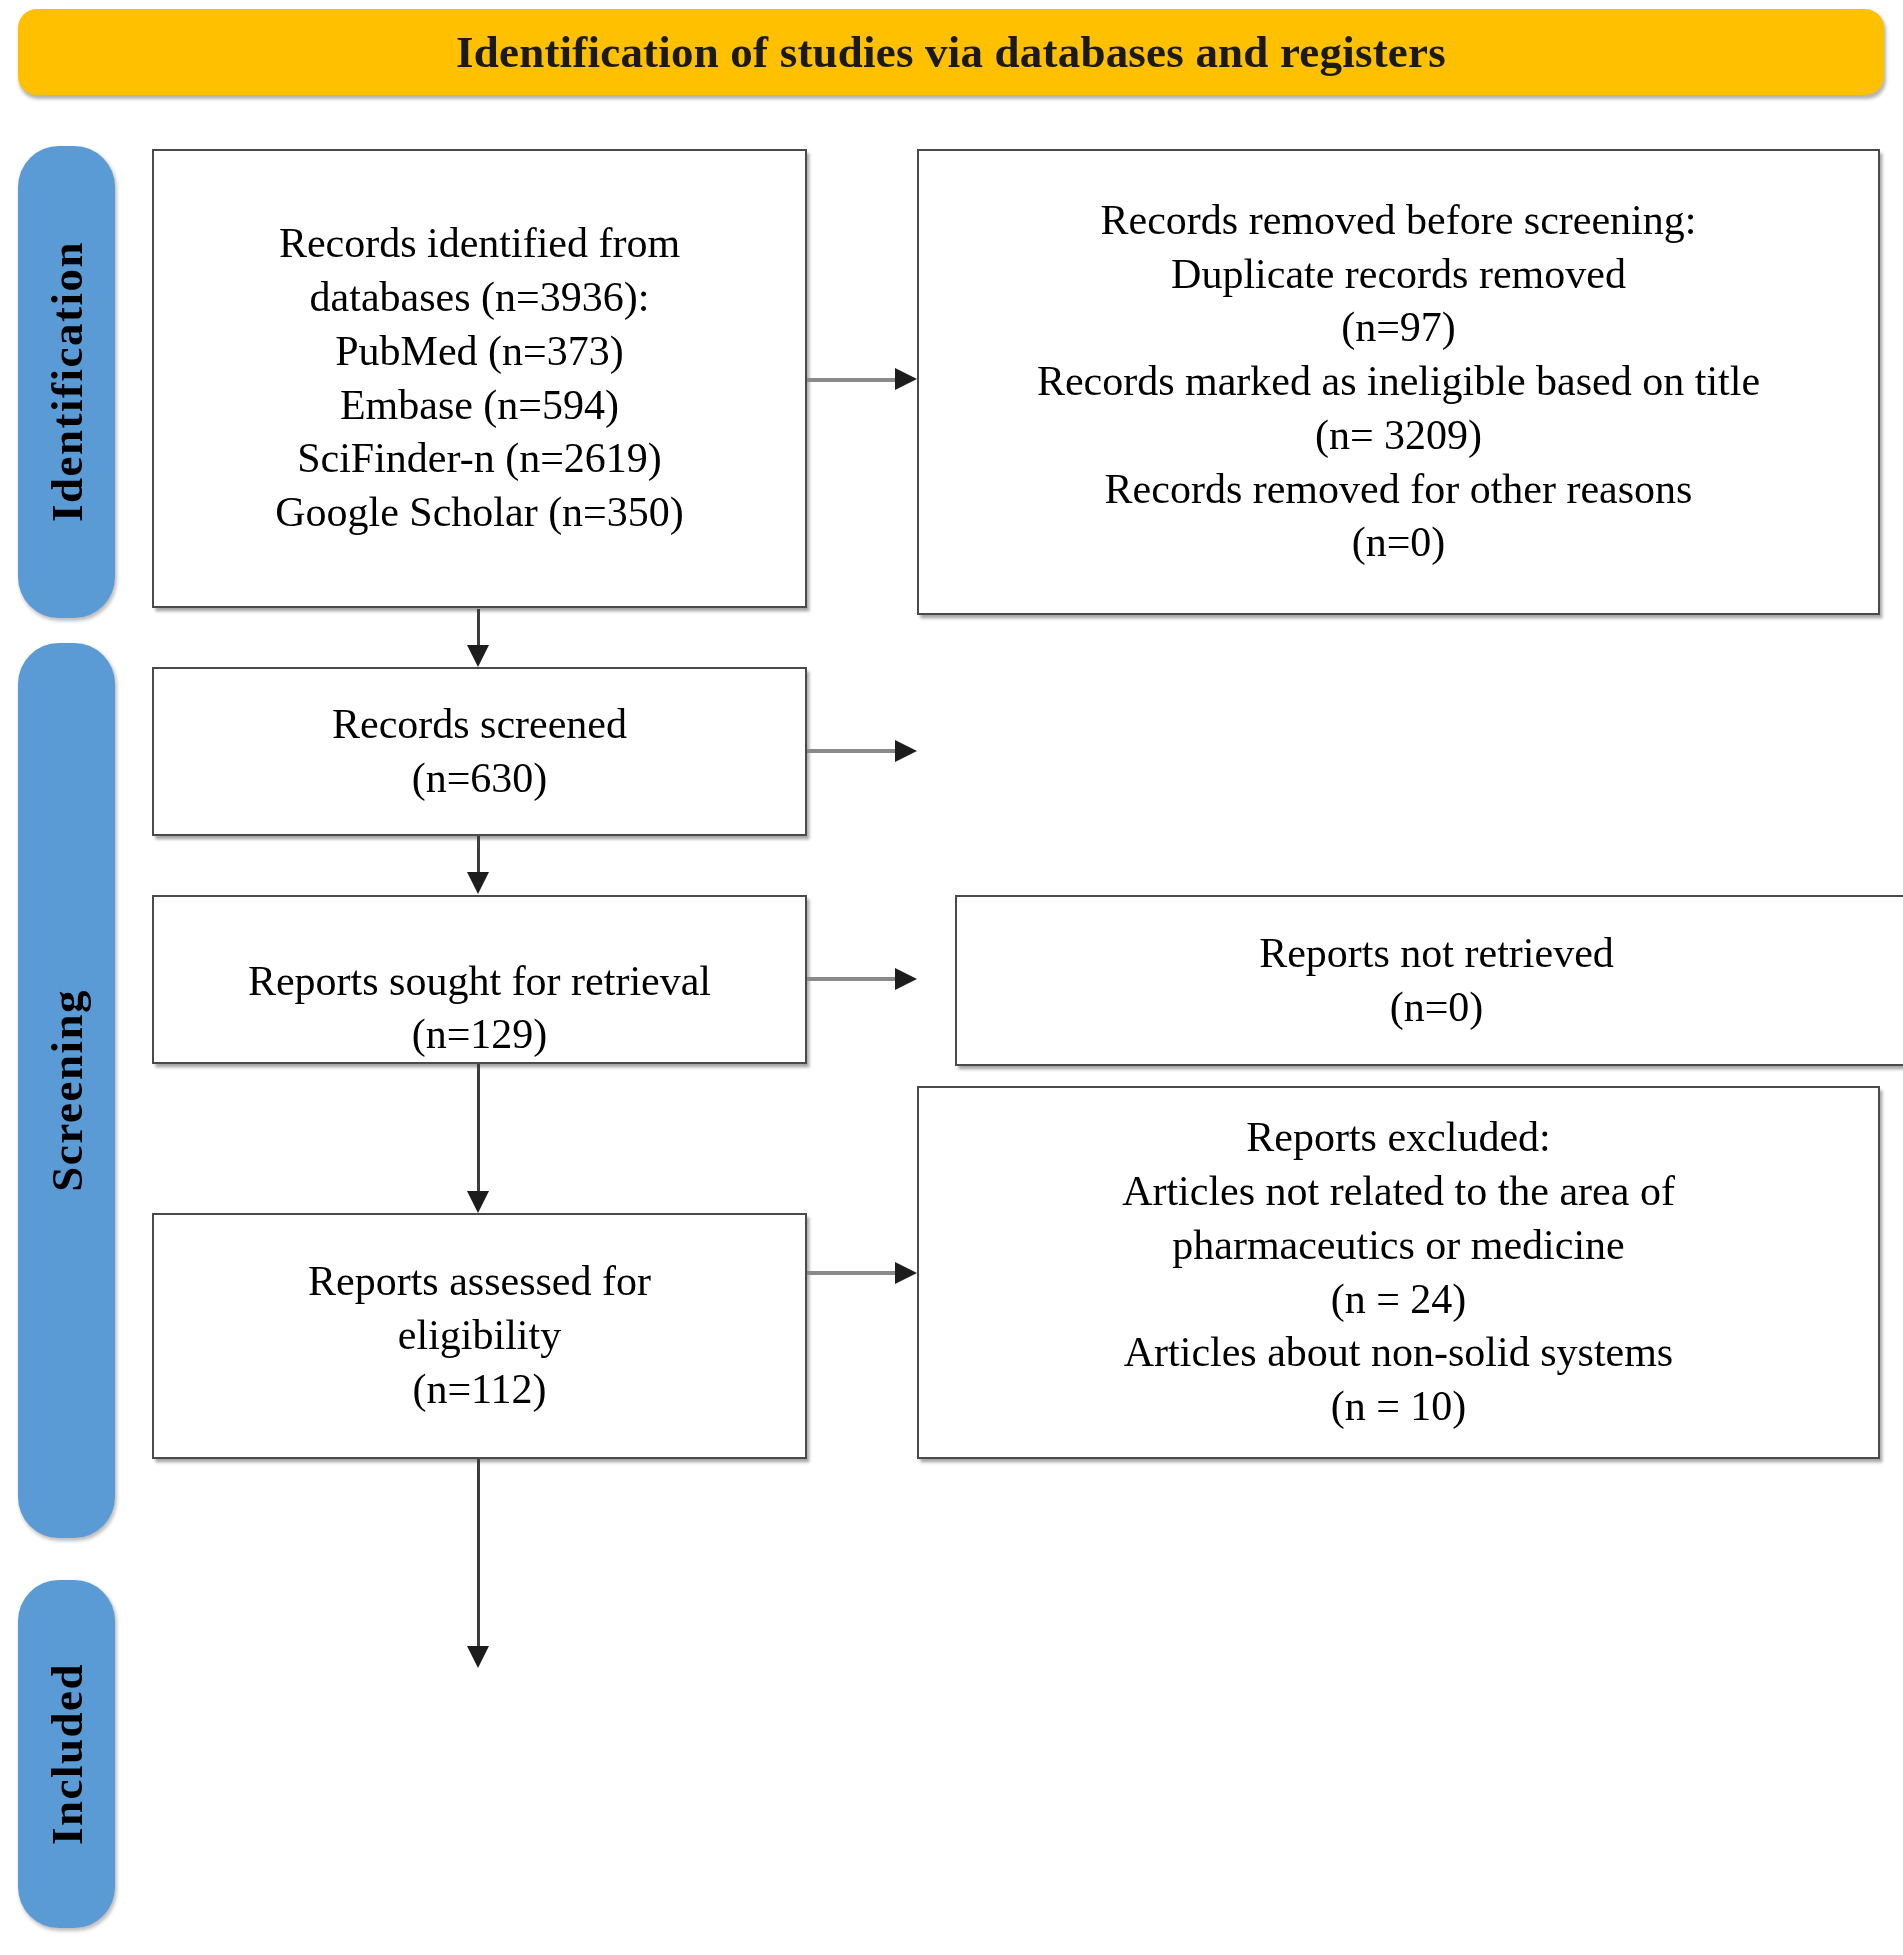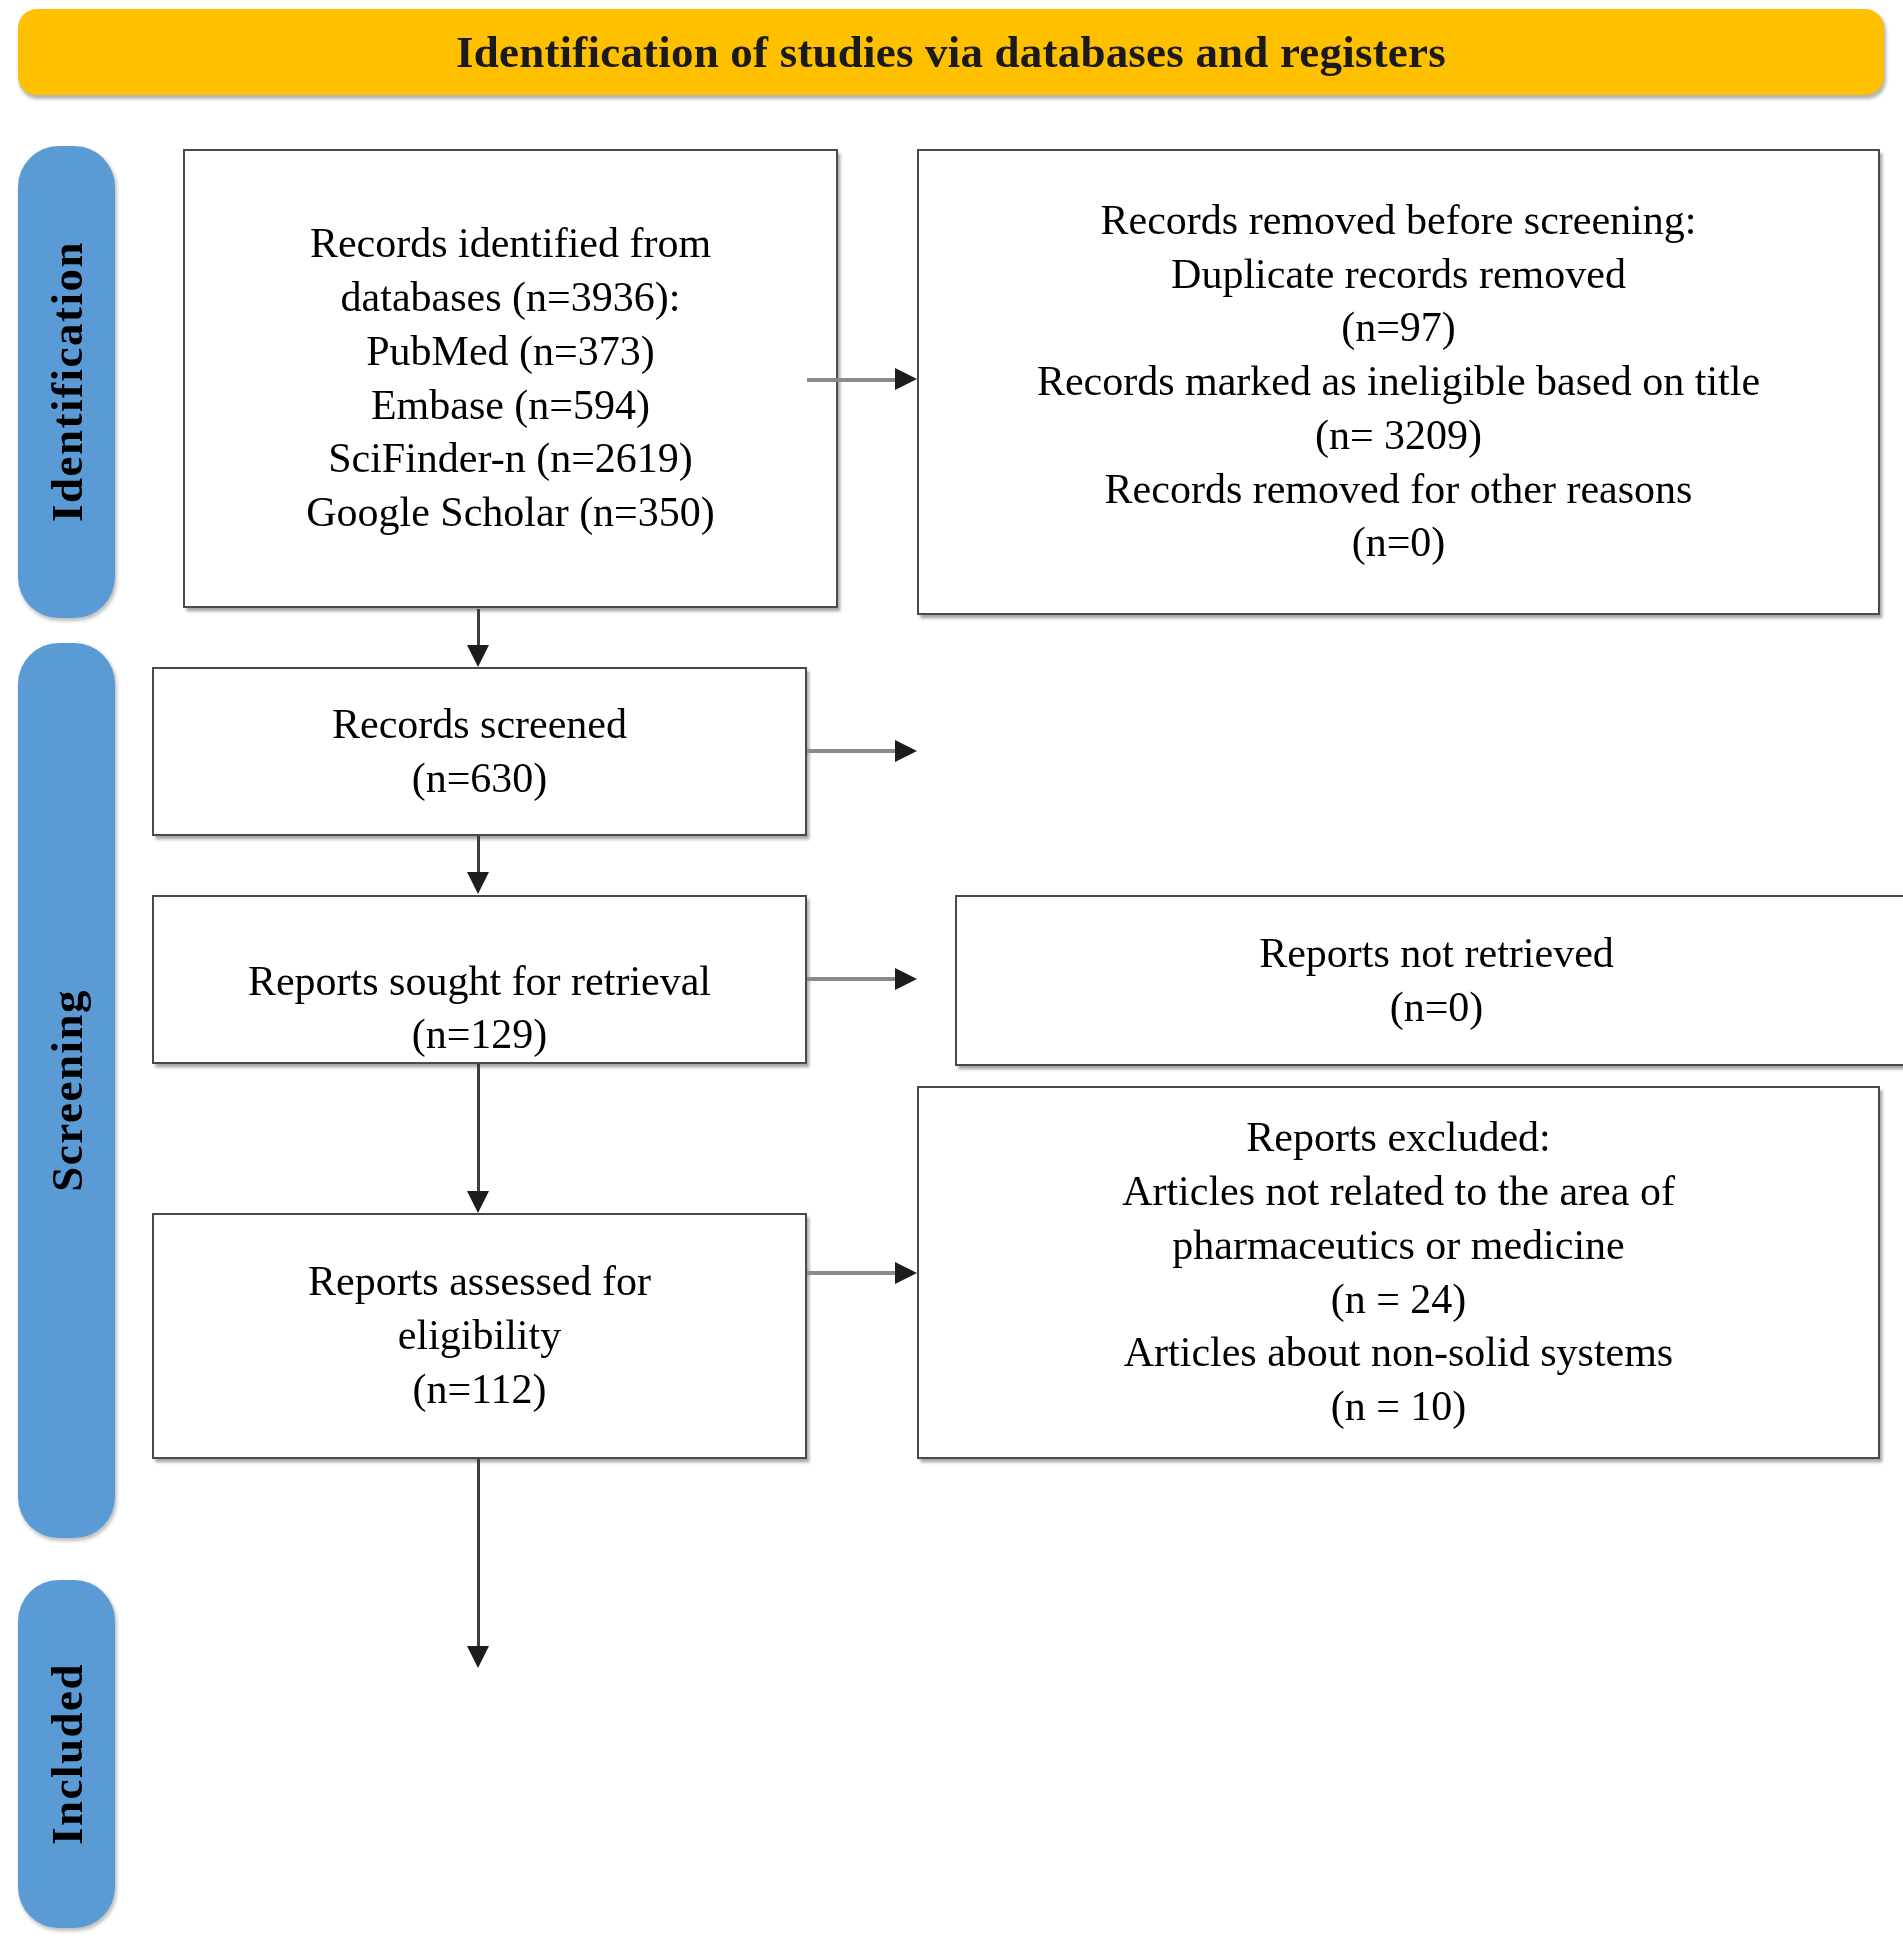--- a/index.html
+++ b/index.html
@@ -45,21 +45,21 @@
     box-shadow:2.9px 3.6px 2.9px rgba(0,0,0,.35);
     display:flex;align-items:center;justify-content:center;
     box-sizing:border-box;
   }
   .box .btxt{
     font-size:42px;line-height:1.28;text-align:center;
     padding:0 10.2px;white-space:pre-line;color:#000;
   }
 
   
-  #box-identified        {left:152px; top:149px;  width:655px;  height:459px;margin-left:31px;}
+  #box-identified        {left:152px; top:149px;  width:655px;  height:459px;}
   #box-screened          {left:152px; top:667px;  width:655px;  height:169px;}
   #box-sought            {left:152px; top:895px; width:655px;  height:169px;align-items:flex-end;}
   #box-assessed          {left:152px; top:1213px; width:655px;  height:246px;}
   #box-included          {left:152px; top:1669px; width:655px;  height:216px;}
   
   #box-removed-before    {left:917px;top:149px;  width:963px; height:466px;}
   #box-excluded-search   {left:917px;top:665px;  width:963px; height:171px;}
   #box-not-retrieved     {left:917px;top:895px; width:963px; height:171px;margin-left:38px;}
   #box-reports-excluded  {left:917px;top:1086px; width:963px; height:373px;}
 

